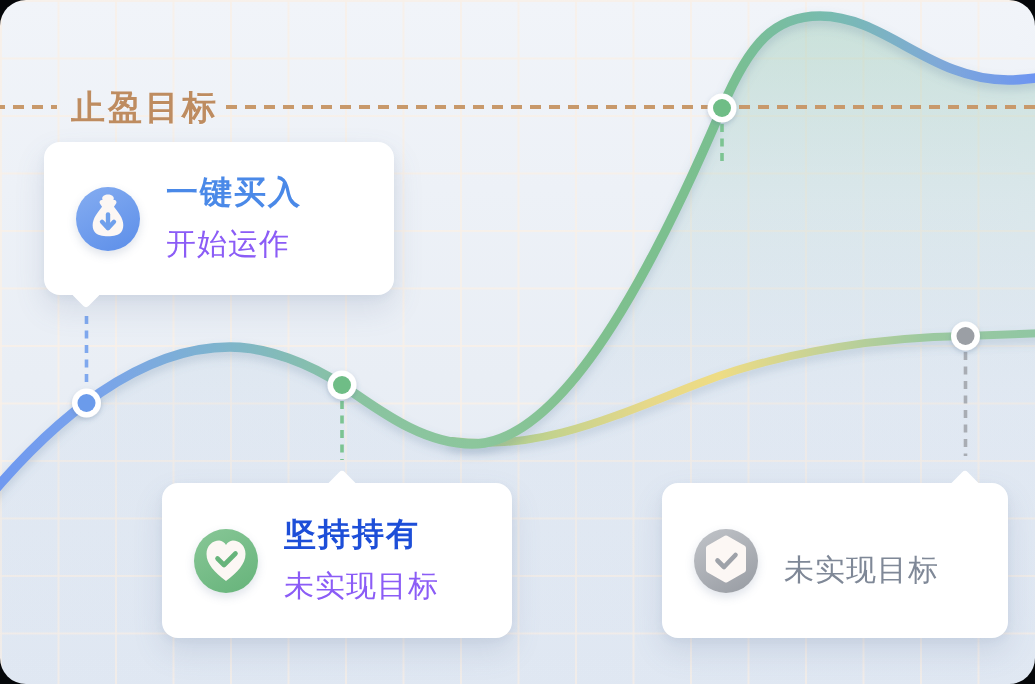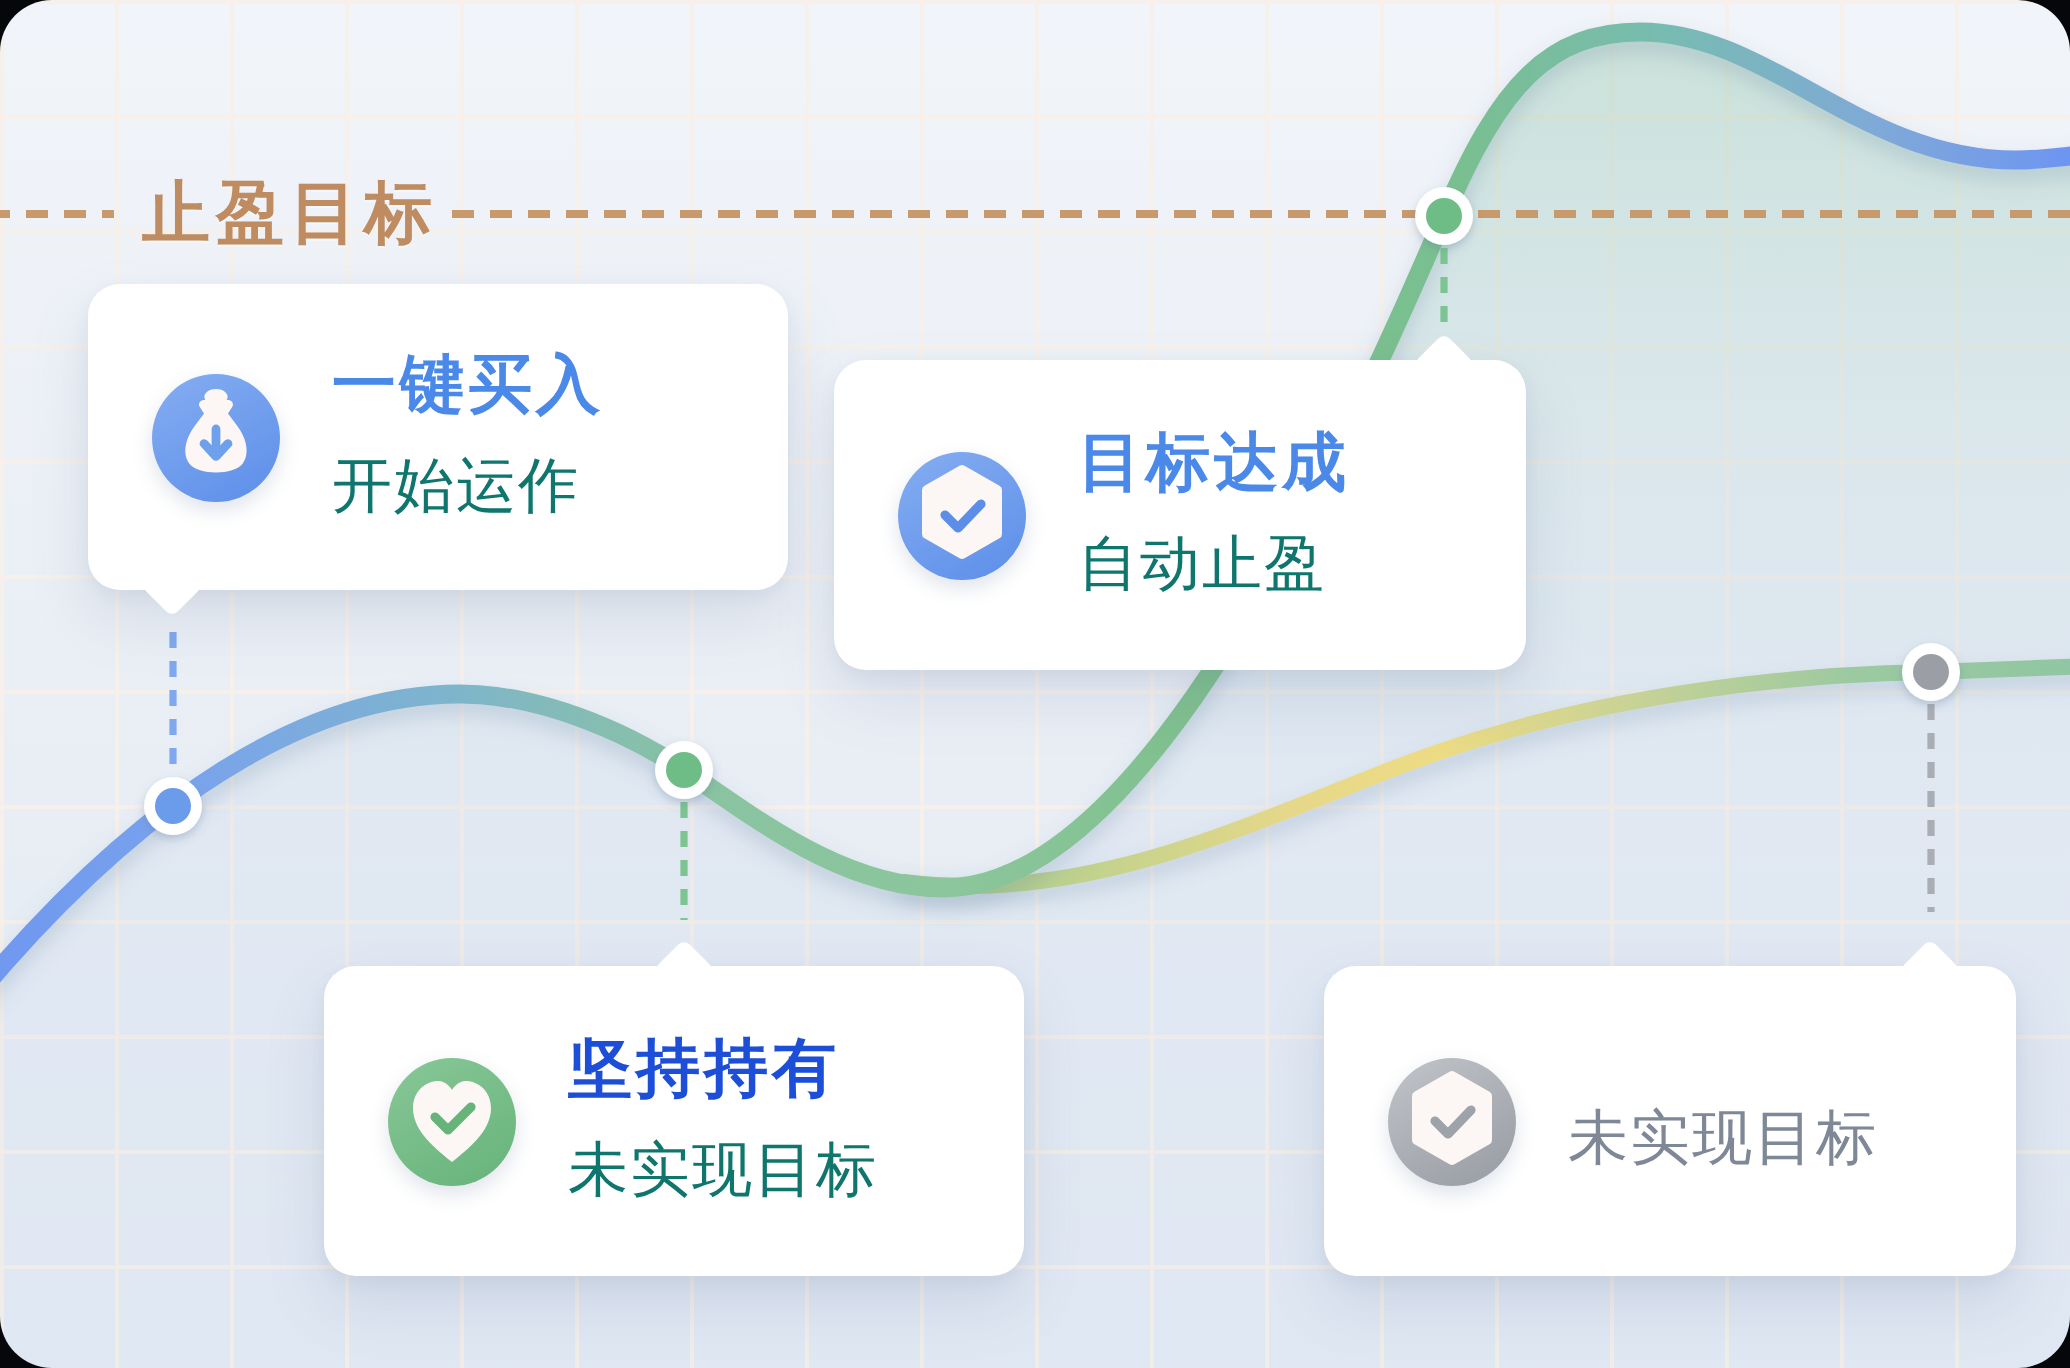--- a/index.html
+++ b/index.html
@@ -31,21 +31,21 @@
   .icon-circle{
     width:64px;height:64px;border-radius:50%;flex:none;
     display:flex;align-items:center;justify-content:center;
     box-shadow:0 4px 10px rgba(80,100,140,0.18);
   }
   .ic-blue{background:linear-gradient(150deg,#85ADF1 0%,#5C8EE9 100%);}
   .ic-green{background:linear-gradient(150deg,#88C797 0%,#66B37A 100%);}
   .ic-gray{background:linear-gradient(150deg,#C1C4C9 0%,#979BA2 100%);}
   .card-text{display:flex;flex-direction:column;margin-top:-3px;}
   .card-title{font-size:32px;font-weight:bold;letter-spacing:2px;line-height:1;}
-  .card-sub{font-size:30px;letter-spacing:1px;line-height:1;margin-top:21px;color:#0f766e;}
+  .card-sub{font-size:30px;letter-spacing:1px;line-height:1;margin-top:21px;color:#8b5cf6;}
   .t-blue{color:#4A89E8}
   .t-green{color:#1d4ed8}
   .t-dark{color:#3C4654}
   .s-muted{color:#7F8897}
 </style>
 </head>
 <body>
 
 <div class="stage">
 
@@ -140,33 +140,20 @@
           <path d="M26 34.8 32 41.2l6-6.4"></path>
         </g>
       </svg>
     </div>
     <div class="card-text">
       <div class="card-title t-blue">一键买入</div>
       <div class="card-sub">开始运作</div>
     </div>
   </div>
 
-  <div class="card" style="left:417px;top:180px;width:346px;height:155px;">
-    <div class="pointer" style="left:294px;top:-9px;"></div>
-    <div class="icon-circle ic-blue">
-      <svg width="64" height="64" viewBox="0 0 64 64">
-        <path d="M32 9 49.5 19 V41 L32 51 14.5 41 V19 Z" fill="#FCF7F4" stroke="#FCF7F4" stroke-width="5" stroke-linejoin="round"></path>
-        <path d="M23.5 31.5 30 38 41.5 26" fill="none" stroke="#5C8EE8" stroke-width="4.6" stroke-linecap="round" stroke-linejoin="round"></path>
-      </svg>
-    </div>
-    <div class="card-text">
-      <div class="card-title t-blue">目标达成</div>
-      <div class="card-sub">自动止盈</div>
-    </div>
-  </div>
 
   <div class="card" style="left:162px;top:483px;width:350px;height:155px;">
     <div class="pointer" style="left:169px;top:-9px;"></div>
     <div class="icon-circle ic-green">
       <svg width="64" height="64" viewBox="0 0 64 64">
         <path d="M32 52 C20.5 43 12.5 35 12.5 25 C12.5 16.8 18.6 11.5 25.2 11.5 C28.1 11.5 30.7 13.7 32 16 C33.3 13.7 35.9 11.5 38.8 11.5 C45.4 11.5 51.5 16.8 51.5 25 C51.5 35 43.5 43 32 52 Z" fill="#FCF7F4"></path>
         <path d="M23.5 29.5 30 36 41.5 24.5" fill="none" stroke="#67B47B" stroke-width="4.6" stroke-linecap="round" stroke-linejoin="round"></path>
       </svg>
     </div>
     <div class="card-text">

